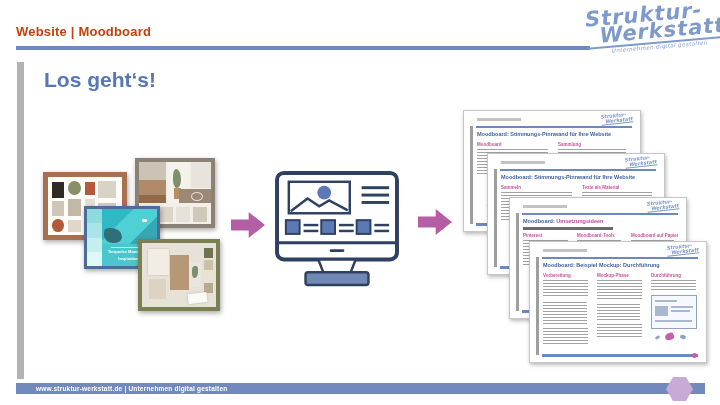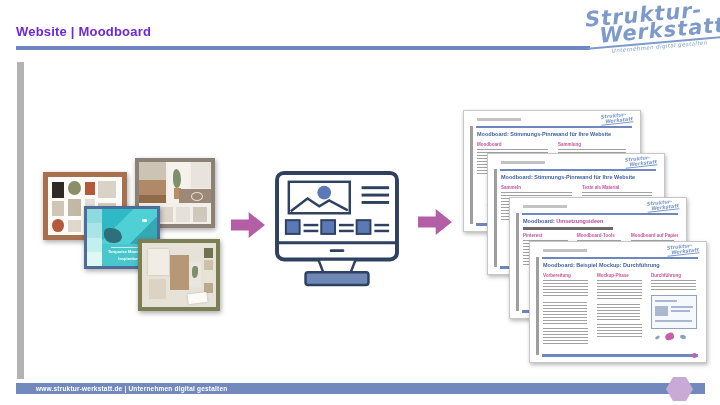--- a/index.html
+++ b/index.html
@@ -1,20 +1,20 @@
 <!DOCTYPE html>
 <html><head>
 <meta charset="utf-8">
 <style>
   html,body{margin:0;padding:0;background:#888;}
   #slide{position:relative;width:720px;height:405px;background:#ffffff;overflow:hidden;
          font-family:"Liberation Sans",sans-serif;outline:1px solid #d8d8d8;margin:0 auto;}
 
   
-  .breadcrumb{position:absolute;left:16px;top:24px;font-size:13px;font-weight:bold;color:#6d28d9;letter-spacing:.2px;}
+  .breadcrumb{position:absolute;left:16px;top:24px;font-size:13px;font-weight:bold;color:#c2410c;letter-spacing:.2px;}
   .header-rule{position:absolute;left:16px;top:46px;width:574px;height:4px;background:#6d88bf;}
   .side-bar{position:absolute;left:17px;top:62px;width:7px;height:317px;background:#b3b3b3;}
   .page-title{position:absolute;left:44px;top:68px;font-size:21px;font-weight:bold;color:#5577b5;}
 
   
   .logo{position:absolute;left:586px;top:4px;width:134px;transform:rotate(-5deg);
         font-family:"DejaVu Sans",sans-serif;font-style:italic;color:#7d9aca;line-height:1;}
   .logo-l1{font-size:21px;font-weight:bold;letter-spacing:1px;}
   .logo-l2{font-size:21px;font-weight:bold;letter-spacing:1px;padding-left:13px;margin-top:-4px;
            border-bottom:2px solid #7d9aca;display:inline-block;}
@@ -67,20 +67,21 @@
            clip-path:polygon(26% 0,74% 0,100% 50%,74% 100%,26% 100%,0 50%);z-index:5;}
 </style>
 </head>
 <body>
 
 <div id="slide">
 
   <div class="breadcrumb">Website | Moodboard</div>
   <div class="header-rule"></div>
   <div class="side-bar"></div>
+  <div class="page-title">Los geht‘s!</div>
 
   <div class="logo">
     <div class="logo-l1">Struktur-</div>
     <div class="logo-l2">Werkstatt</div>
     <div class="logo-tag">Unternehmen digital gestalten</div>
   </div>
 
   <div class="board mb1">
     <span style="left:6%;top:9%;width:16%;height:28%;background:#2e2a26"></span>
     <span style="left:27%;top:7%;width:17%;height:24%;border-radius:50%;background:#8a8f6a"></span>

